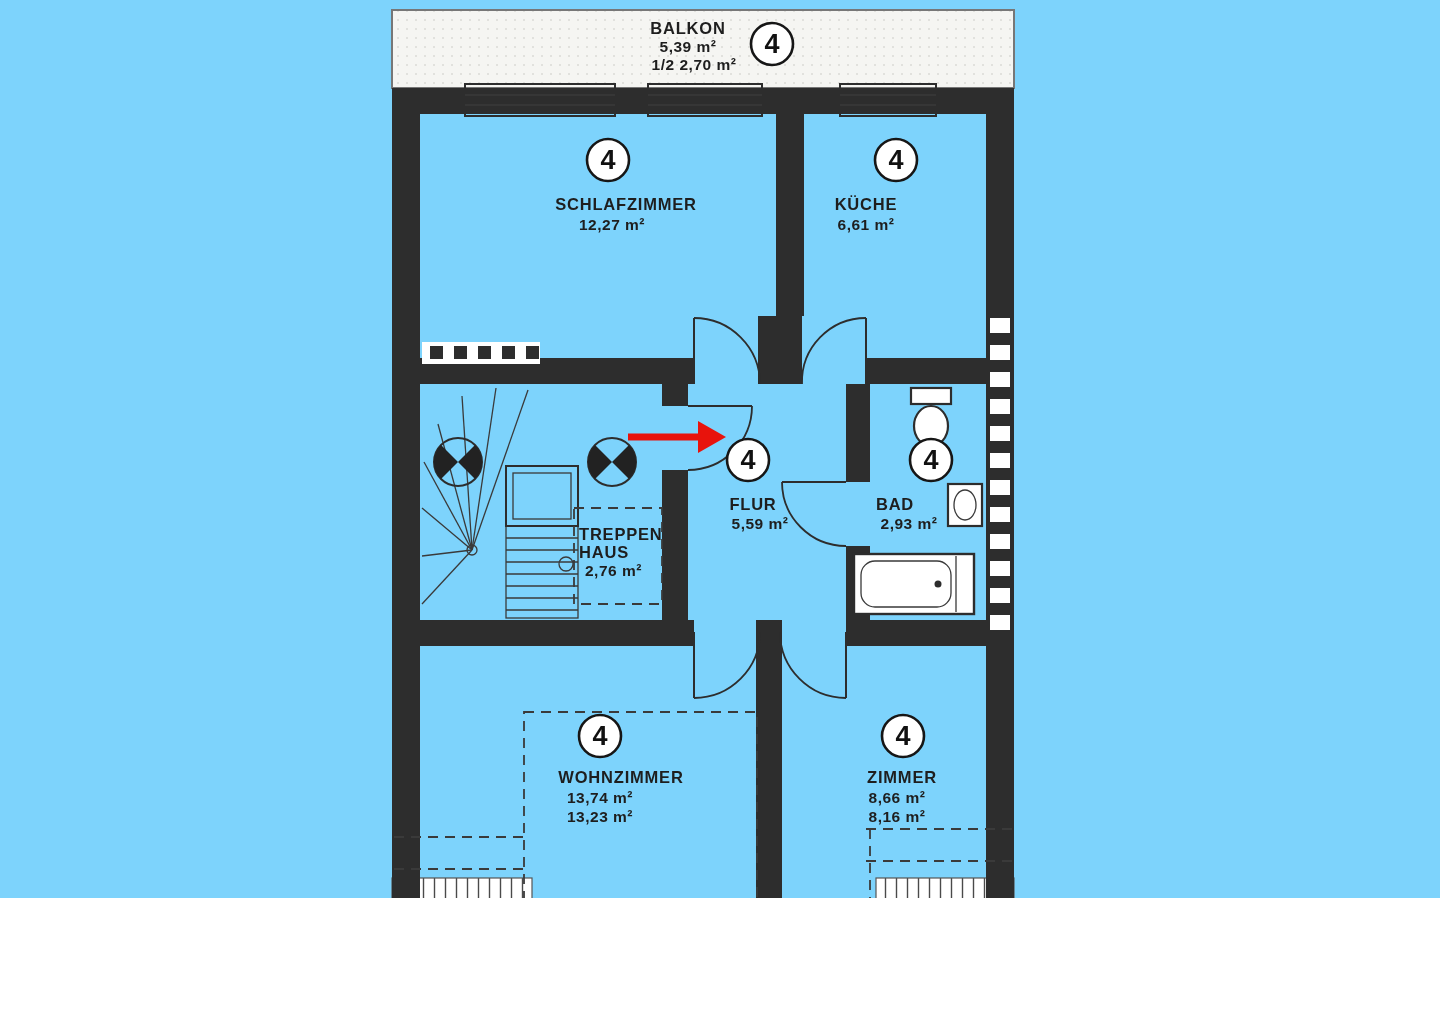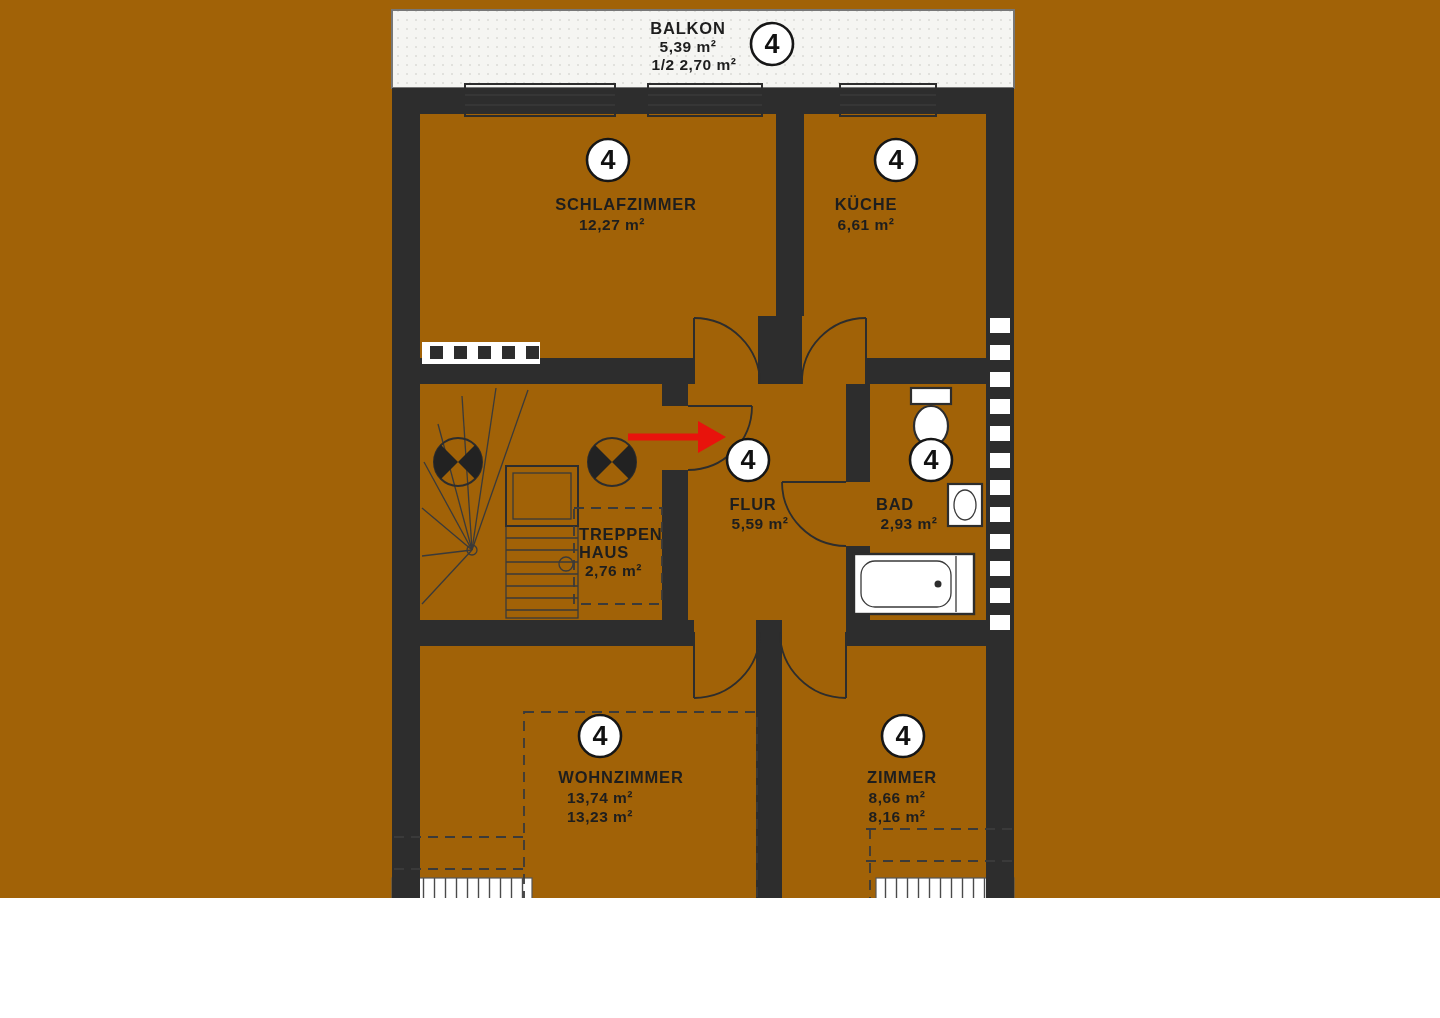--- a/index.html
+++ b/index.html
@@ -1,20 +1,20 @@
 <!DOCTYPE html>
 <html><head>
 <meta charset="utf-8">
 <style>
   html, body { margin: 0; padding: 0; background: #ffffff; }
   #stage {
     position: relative;
     width: 1440px;
     height: 898px;
-    background: #a16207;
+    background: #7dd3fc;
     overflow: hidden;
     font-family: "Liberation Sans", sans-serif;
   }
   svg { position: absolute; inset: 0; }
 
   .wall   { fill: #2d2d2d; }
   .thin   { stroke: #2d2d2d; stroke-width: 2; fill: none; }
   .thin1  { stroke: #3a3a3a; stroke-width: 1.3; fill: none; }
   .arc    { stroke: #2d2d2d; stroke-width: 1.8; fill: none; }
   .fix    { stroke: #2d2d2d; stroke-width: 2.2; fill: #ffffff; }

